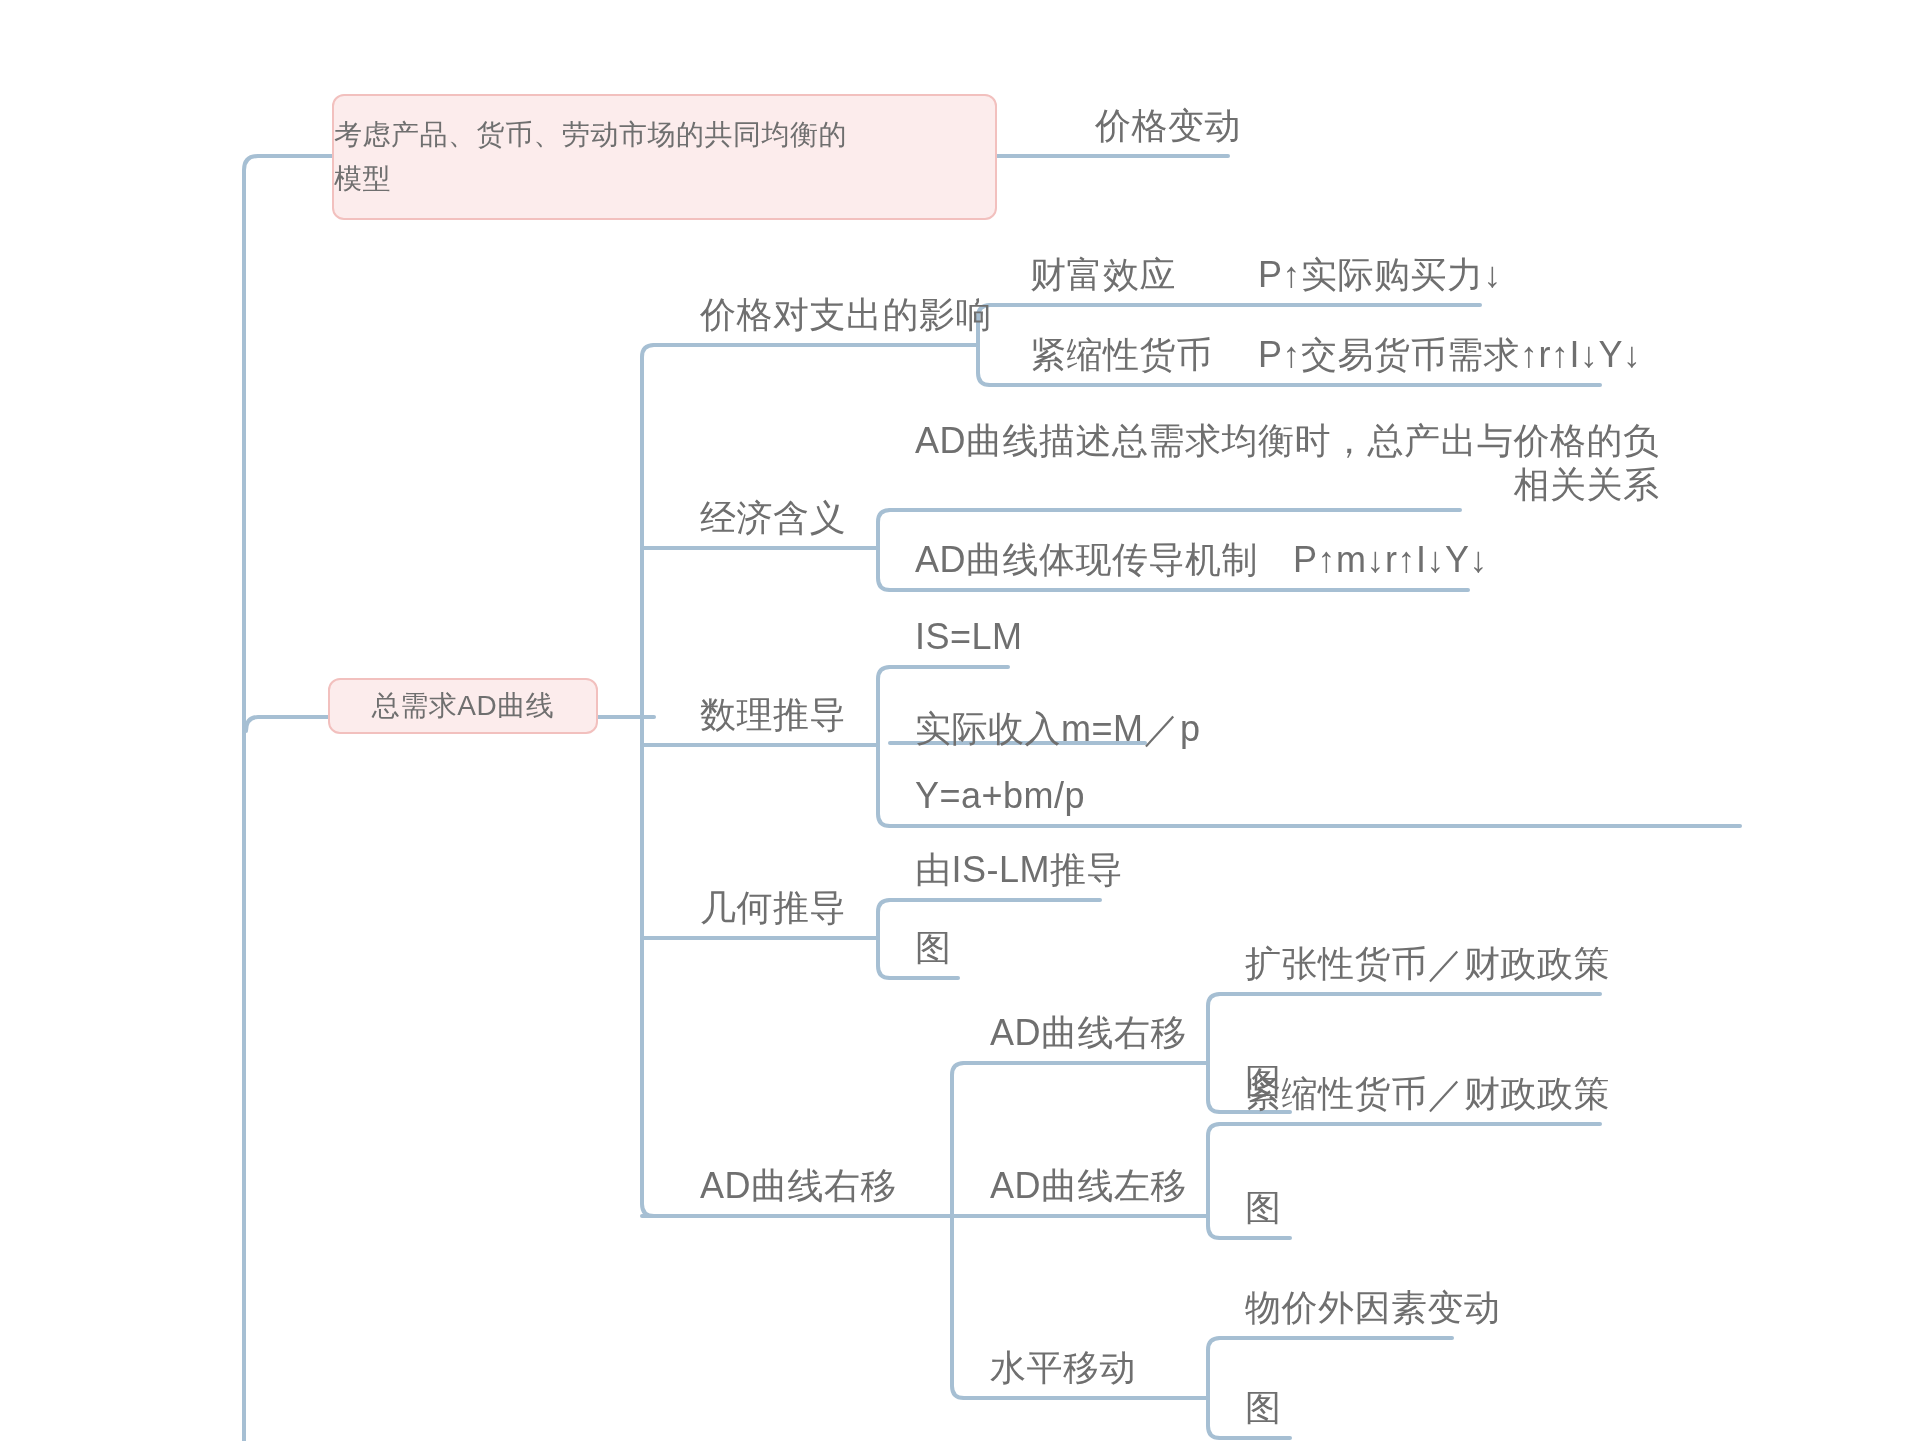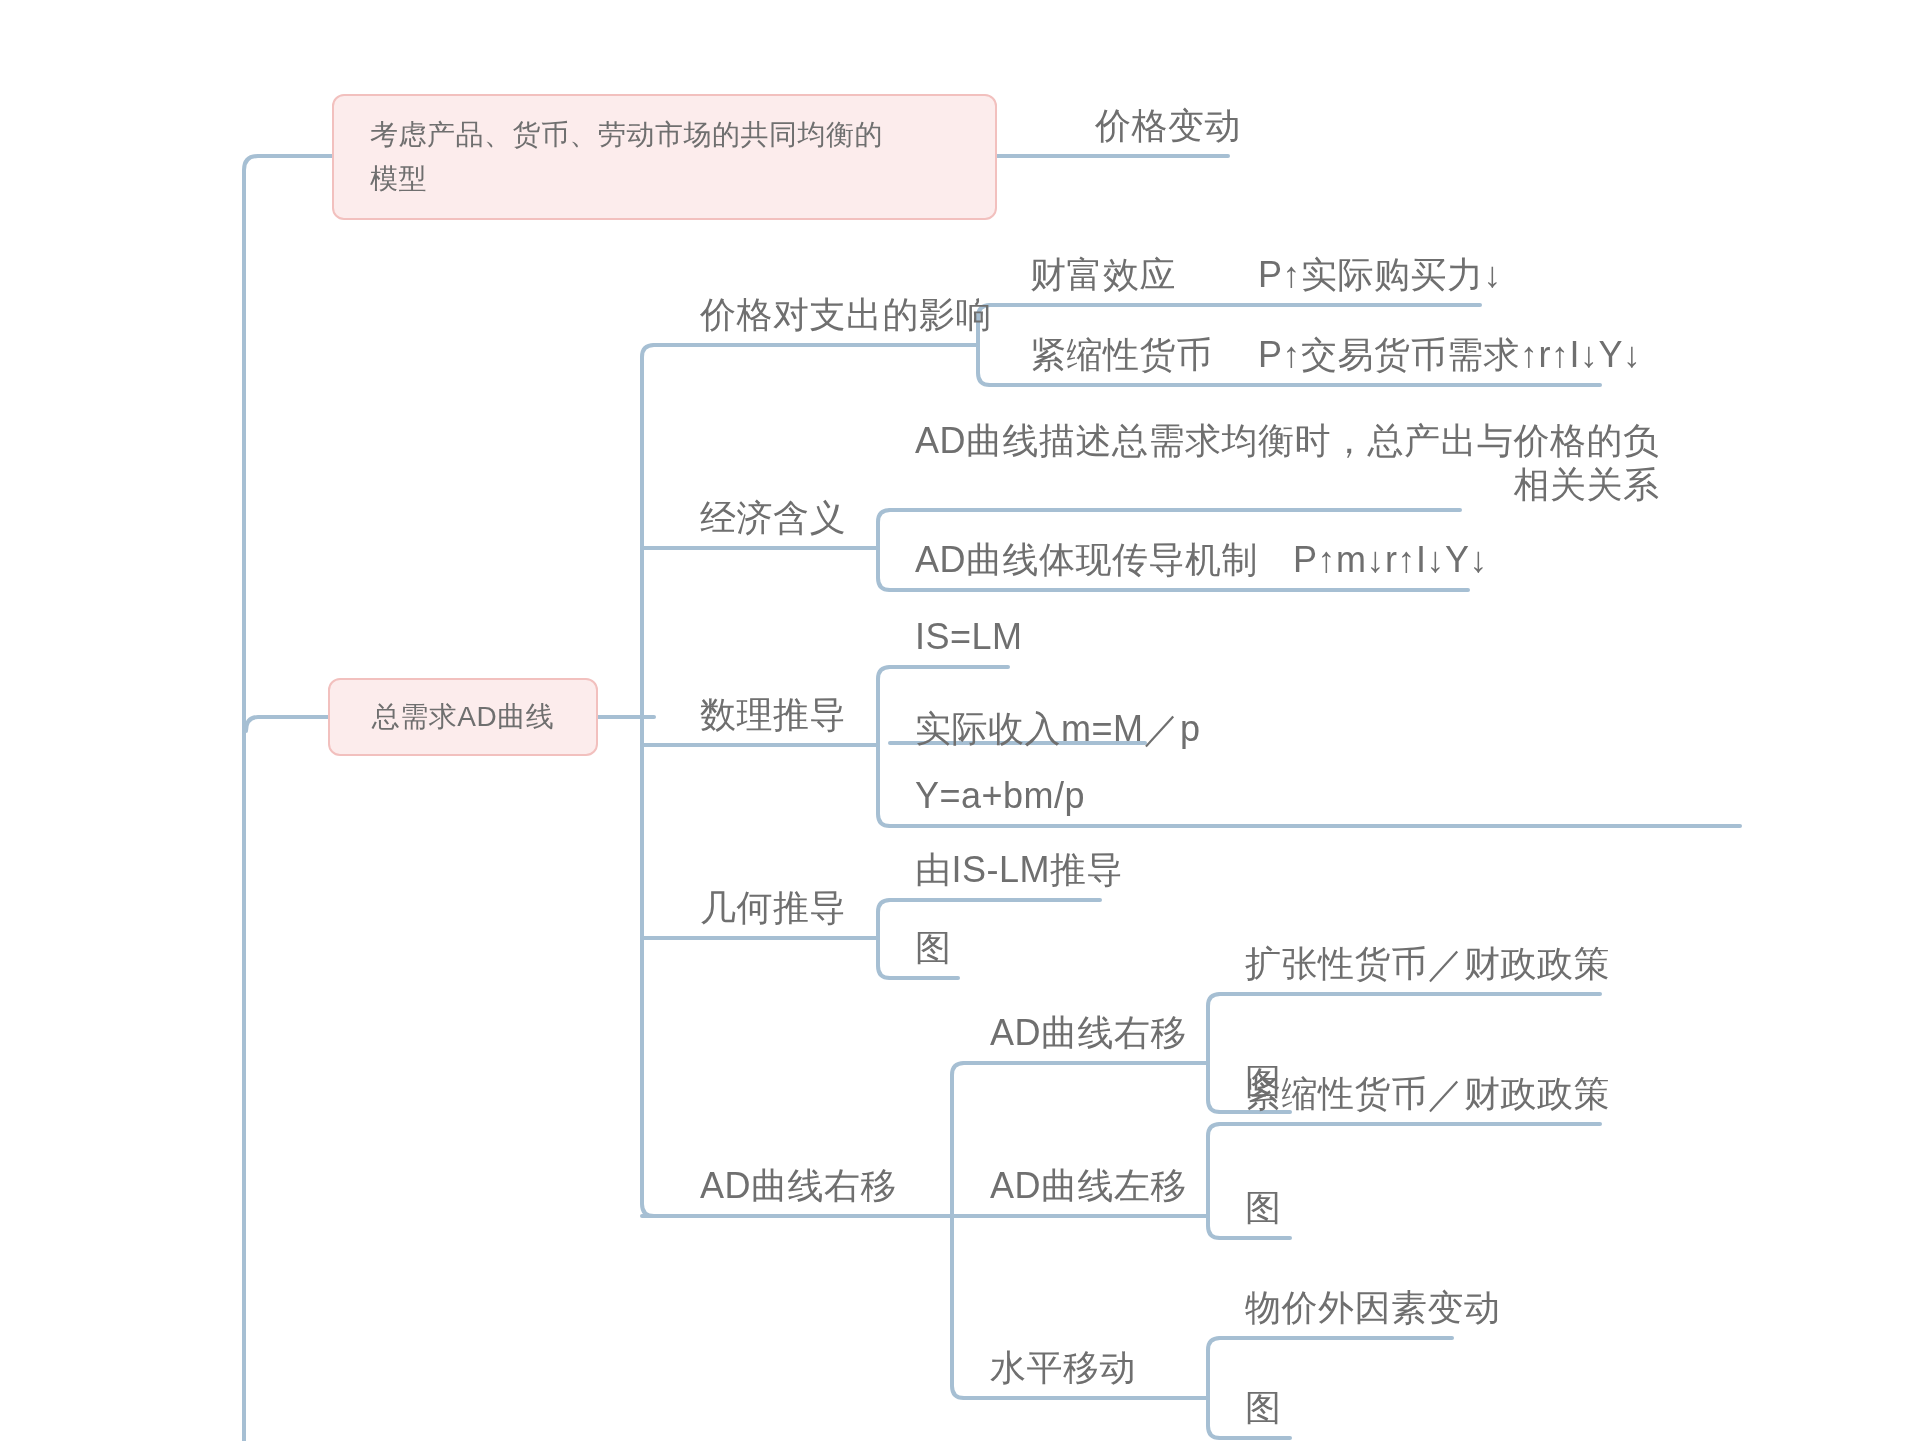--- a/index.html
+++ b/index.html
@@ -22,22 +22,22 @@
   }
   .multiline{white-space:pre-line;line-height:44px;text-align:right;}
   .topic-box{
     position:absolute;background:var(--box-fill);border:2px solid var(--box-border);
     border-radius:12px;box-sizing:border-box;
   }
   .topic-box .box-label{
     font-size:28px;line-height:44px;color:var(--text);letter-spacing:.5px;white-space:pre-line;
   }
   .box-model{left:332px;top:94px;width:665px;height:126px;display:flex;align-items:center;}
-  .box-model .box-label{padding-left:36px;}
-  .box-ad{left:328px;top:678px;width:270px;height:78px;display:flex;align-items:center;justify-content:center;}
+  .box-model .box-label{}
+  .box-ad{left:328px;top:678px;width:270px;height:56px;display:flex;align-items:center;justify-content:center;}
 </style>
 </head>
 <body>
 
 <div class="canvas">
 
   <svg class="connectors" viewBox="0 0 1920 1441">
 
     <path d="M332 156 L258 156 Q244 156 244 170 L244 1441"></path>
     <path d="M332 717 L258 717 Q246 717 246 731"></path>

